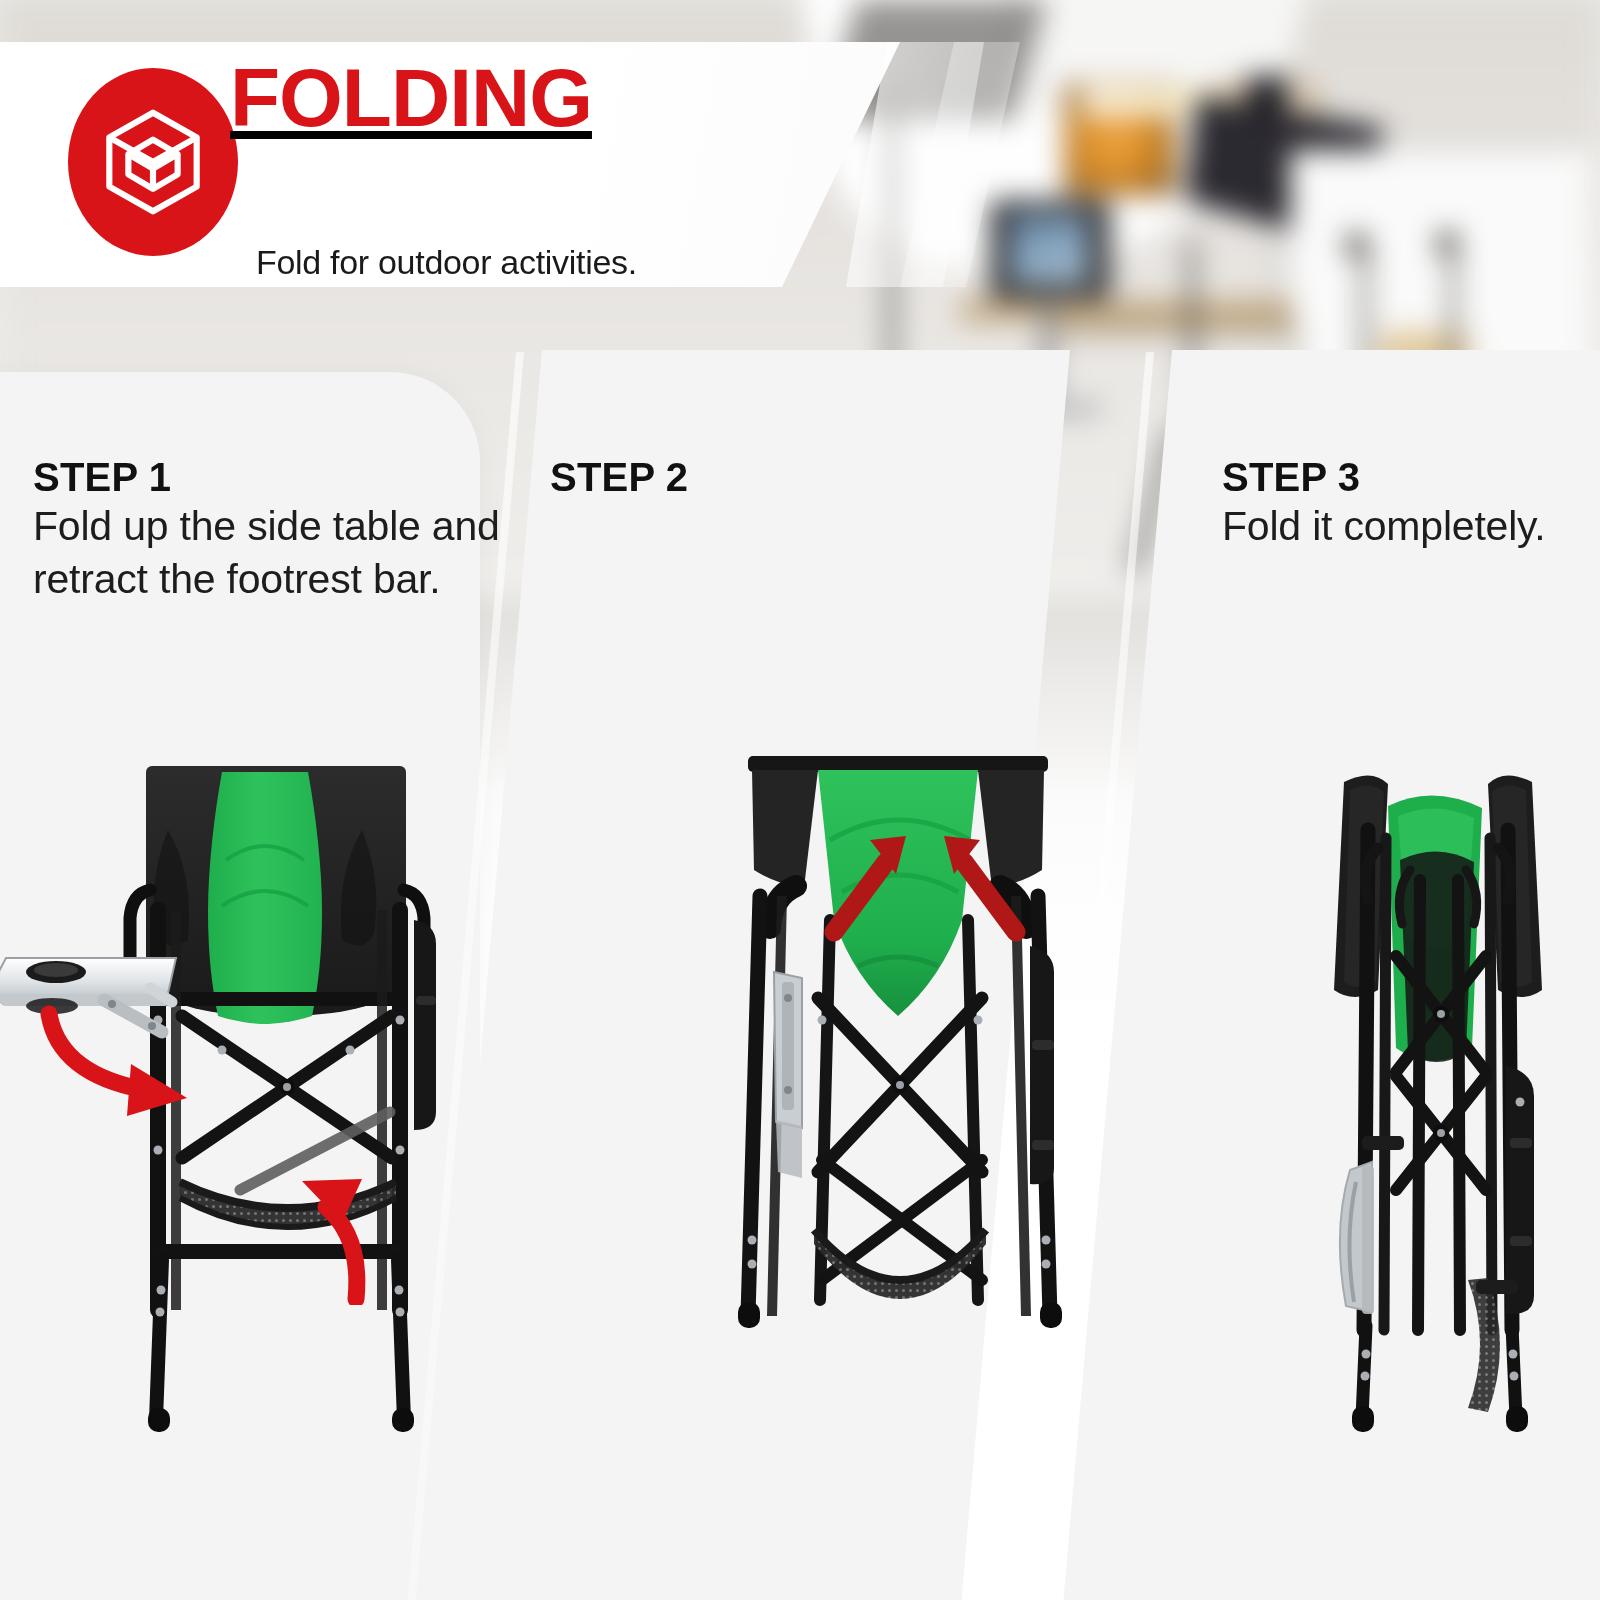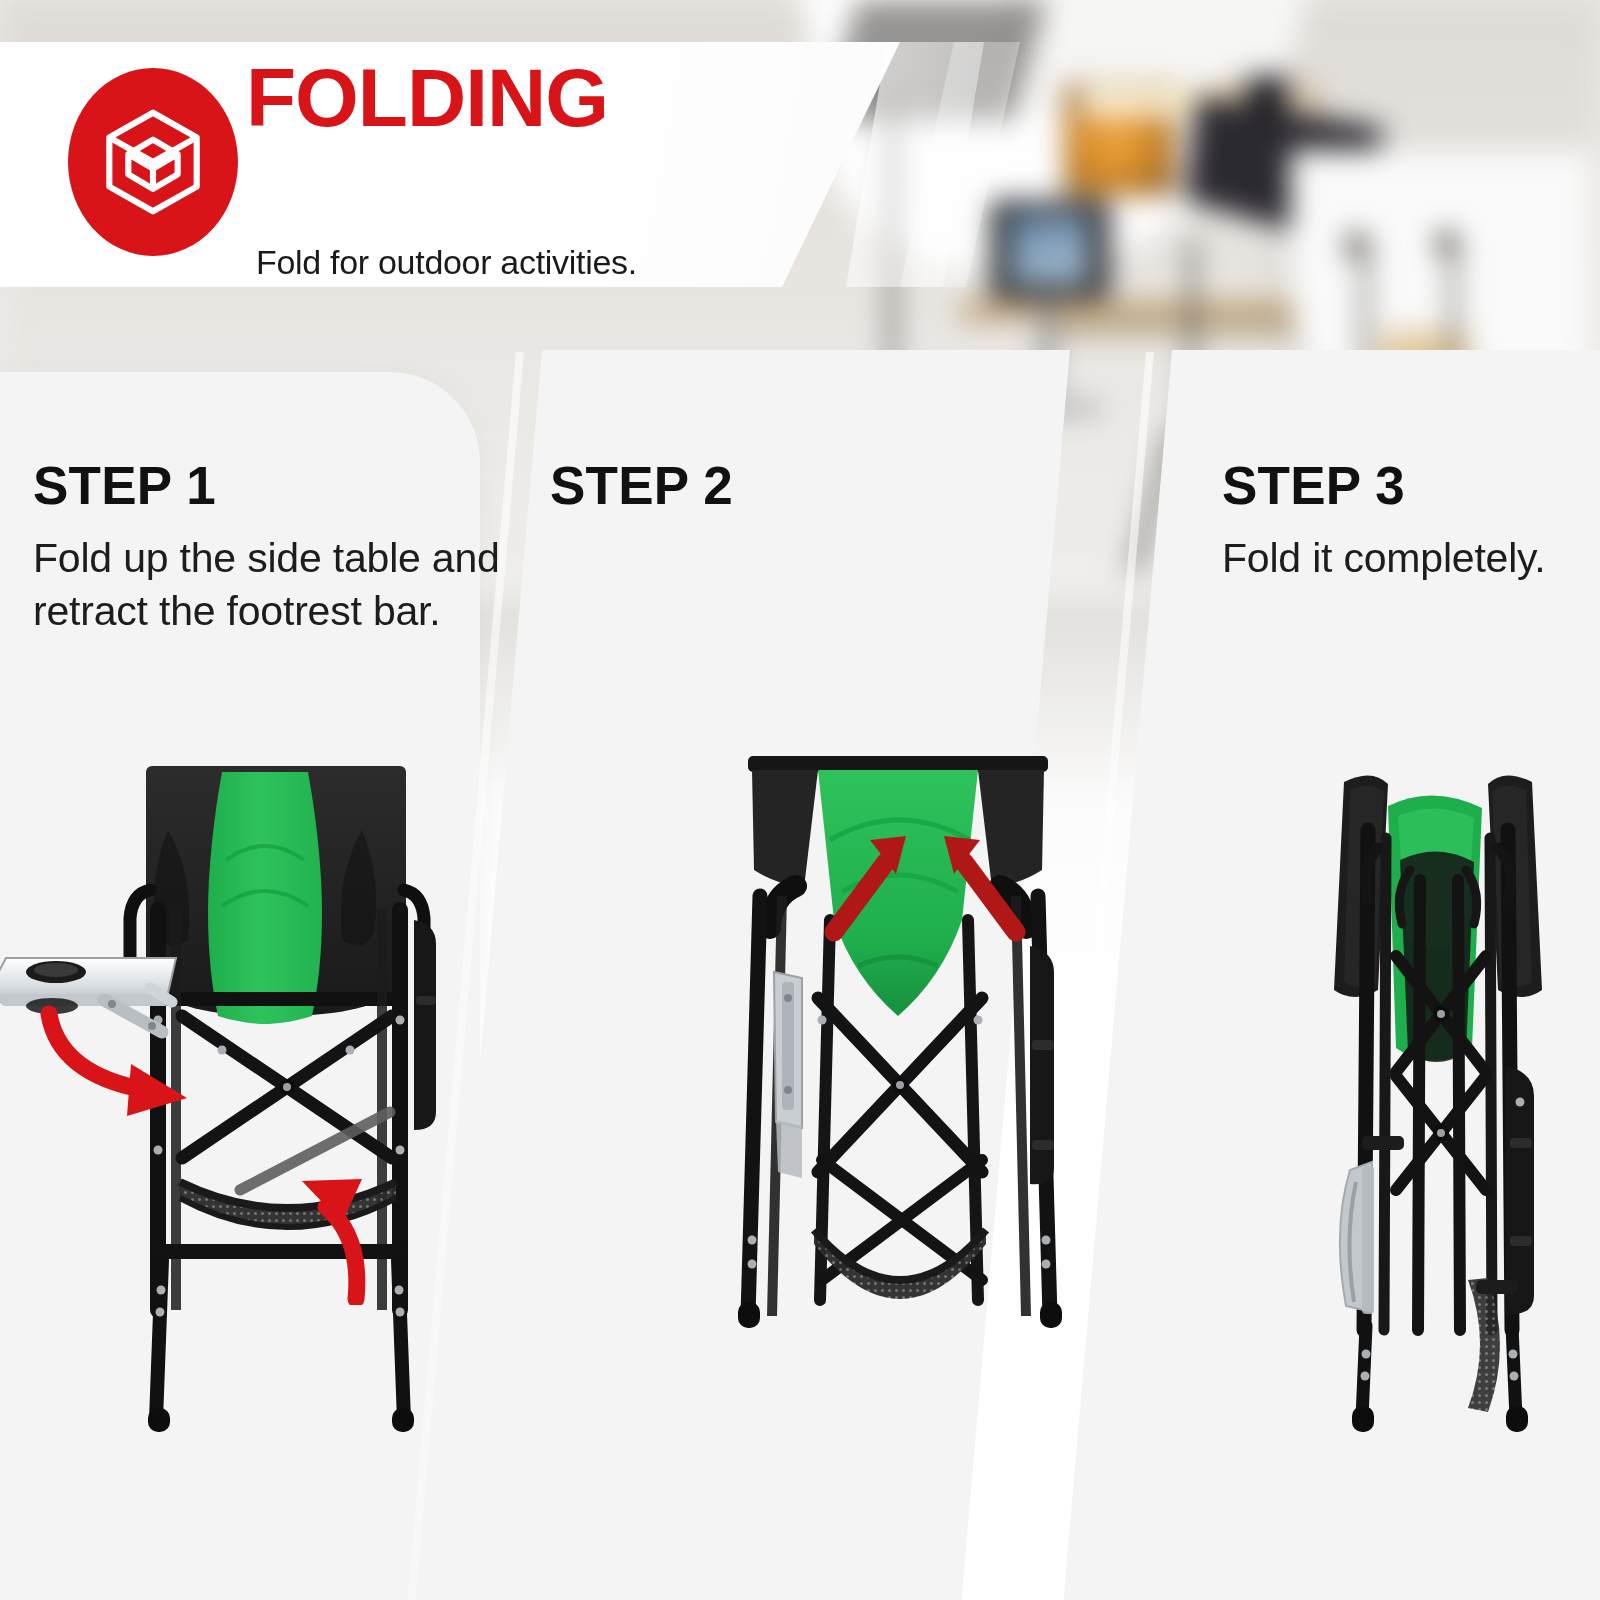--- a/index.html
+++ b/index.html
@@ -85,21 +85,21 @@
     clip-path:polygon(54px 0,120px 0,66px 245px,0 245px);
     z-index:6;
   }
 
   .logo-badge{
     position:absolute;left:68px;top:68px;width:170px;height:188px;border-radius:50%;
     background:#d81418;z-index:8;display:flex;align-items:center;justify-content:center;
   }
   .logo-badge svg{width:112px;height:112px;display:block;}
 
-  .title-wrap{position:absolute;left:246px;top:58px;z-index:8;}
+  .title-wrap{position:absolute;left:230px;top:58px;z-index:8;text-decoration:underline;}
   .title-line{
     color:#d81418;font-weight:bold;font-size:82px;line-height:.97;letter-spacing:-1px;
     font-family:"Liberation Sans","DejaVu Sans",sans-serif;white-space:nowrap;
   }
   .subtitle{
     position:absolute;left:256px;top:243px;z-index:8;
     font-size:34px;color:#1a1a1a;letter-spacing:-.3px;white-space:nowrap;
     font-family:"Liberation Sans","DejaVu Sans",sans-serif;
   }
 
@@ -117,21 +117,21 @@
   .panel-sheen{position:absolute;z-index:3;pointer-events:none;
     background:linear-gradient(100deg,rgba(255,255,255,.95),rgba(255,255,255,0));}
   .sheen1{left:404px;top:352px;width:120px;height:1290px;
     clip-path:polygon(112px 0,120px 0,8px 1290px,0 1290px);}
   .sheen2{left:1034px;top:352px;width:120px;height:1290px;
     clip-path:polygon(112px 0,120px 0,8px 1290px,0 1290px);}
 
   
   .step{position:absolute;z-index:9;}
   .step-title{
-    font-weight:bold;font-size:53px;color:#111;letter-spacing:.2px;margin:0 0 16px 0;
+    font-weight:bold;font-size:40px;color:#111;letter-spacing:.2px;margin:0 0 0 0;
     font-family:"Liberation Sans","DejaVu Sans",sans-serif;
   }
   .step-desc{
     font-size:41px;line-height:1.30;color:#1d1d1d;letter-spacing:-.2px;margin:0;
     font-family:"Liberation Sans","DejaVu Sans",sans-serif;white-space:pre-line;
   }
   .s1{left:33px;top:455px;width:470px;}
   .s2{left:550px;top:455px;width:540px;}
   .s3{left:1222px;top:455px;width:420px;}
 

